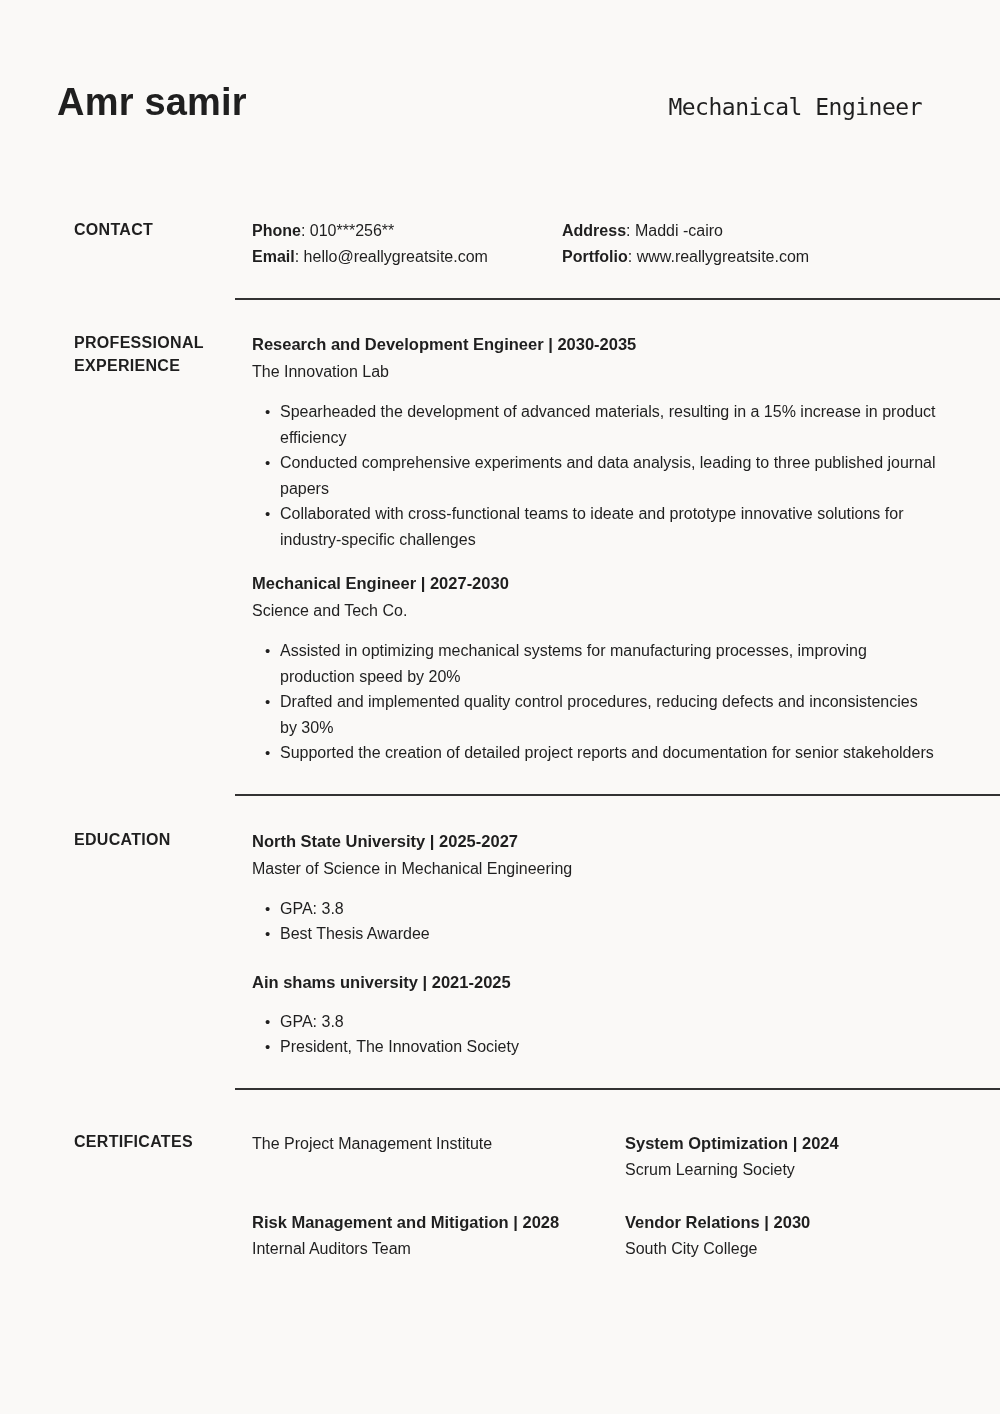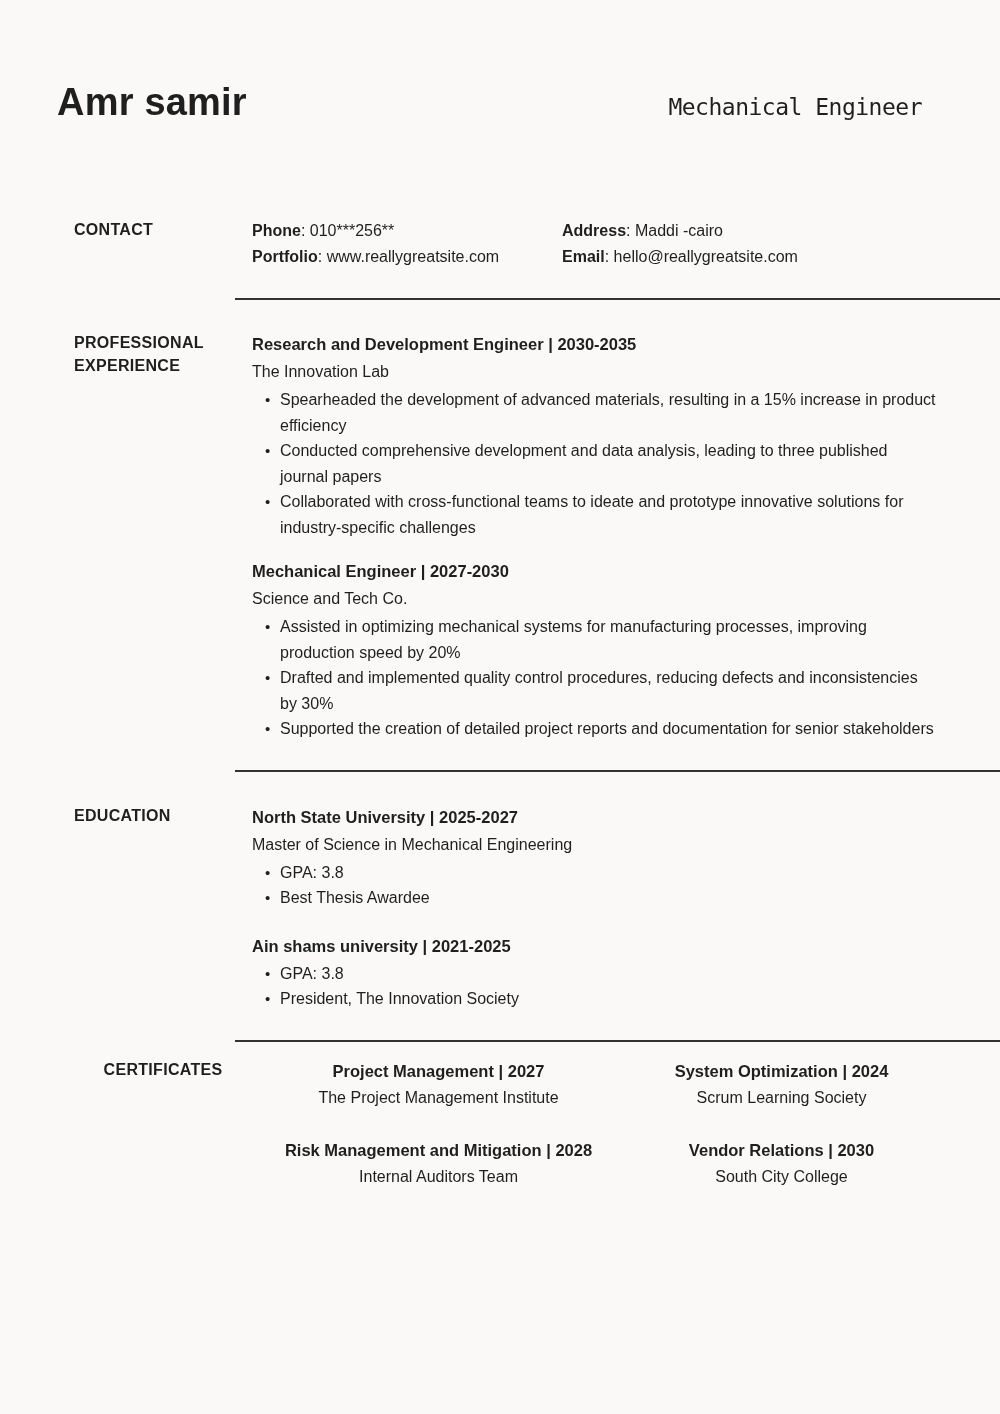--- a/index.html
+++ b/index.html
@@ -64,39 +64,39 @@
     border-top: 2px solid #333;
     margin: 28px 0 0 235px;
   }
 
   
   .section-exp { margin-top: 31px; }
   .entry-title { font-weight: 700; font-size: 16.5px; line-height: 26px; }
   .entry-sub { line-height: 26px; margin-top: 2px; }
   ul.bullets {
     list-style: none;
-    margin: 2px 0 0 0;
+    margin: 14px 0 0 0;
     padding: 0 0 0 28px;
   }
   ul.bullets li {
     position: relative;
     line-height: 25.5px;
   }
   ul.bullets li::before {
     content: "\2022";
     position: absolute;
     left: -15px;
     font-size: 15px;
   }
   .entry + .entry { margin-top: 18px; }
   .section-edu { margin-top: 32px; }
   .section-edu .entry + .entry { margin-top: 22px; }
 
   
-  .section-cert { margin-top: 16px; text-align: center; }
+  .section-cert { margin-top: 40px; }
   .cert-grid {
     display: grid;
     grid-template-columns: 373px 1fr;
     row-gap: 25px;
   }
   .cert-title { font-weight: 700; font-size: 16.5px; line-height: 26px; }
   .cert-issuer { line-height: 28px; }
 </style>
 </head>
 <body>
@@ -112,41 +112,41 @@
     <div class="section-label">CONTACT</div>
     <div class="section-content">
       <div class="contact-grid">
         <div class="contact-line">
           <b>Phone</b>: <span>010***256**</span>
         </div>
         <div class="contact-line">
           <b>Address</b>: <span>Maddi -cairo</span>
         </div>
         <div class="contact-line">
+          <b>Email</b>: <span>hello@reallygreatsite.com</span>
+        </div>
+        <div class="contact-line">
           <b>Portfolio</b>: <span>www.reallygreatsite.com</span>
-        </div>
-        <div class="contact-line">
-          <b>Email</b>: <span>hello@reallygreatsite.com</span>
         </div>
       </div>
     </div>
   </div>
 
   <hr class="divider">
 
   <div class="section section-exp">
     <div class="section-label">PROFESSIONAL EXPERIENCE</div>
     <div class="section-content">
 
       <div class="entry">
         <div class="entry-title">Research and Development Engineer | 2030-2035</div>
         <div class="entry-sub">The Innovation Lab</div>
         <ul class="bullets">
           <li>Spearheaded the development of advanced materials, resulting in a 15% increase in product efficiency</li>
-          <li>Conducted comprehensive development and data analysis, leading to three published journal papers</li>
+          <li>Conducted comprehensive experiments and data analysis, leading to three published journal papers</li>
           <li>Collaborated with cross-functional teams to ideate and prototype innovative solutions for industry-specific challenges</li>
         </ul>
       </div>
 
       <div class="entry">
         <div class="entry-title">Mechanical Engineer | 2027-2030</div>
         <div class="entry-sub">Science and Tech Co.</div>
         <ul class="bullets">
           <li>Assisted in optimizing mechanical systems for manufacturing processes, improving production speed by 20%</li>
           <li>Drafted and implemented quality control procedures, reducing defects and inconsistencies by 30%</li>
@@ -184,21 +184,20 @@
   </div>
 
   <hr class="divider">
 
   <div class="section section-cert">
     <div class="section-label">CERTIFICATES</div>
     <div class="section-content">
       <div class="cert-grid">
 
         <div class="cert">
-          <div class="cert-title">Project Management | 2027</div>
           <div class="cert-issuer">The Project Management Institute</div>
         </div>
 
         <div class="cert">
           <div class="cert-title">System Optimization | 2024</div>
           <div class="cert-issuer">Scrum Learning Society</div>
         </div>
 
         <div class="cert">
           <div class="cert-title">Risk Management and Mitigation | 2028</div>

